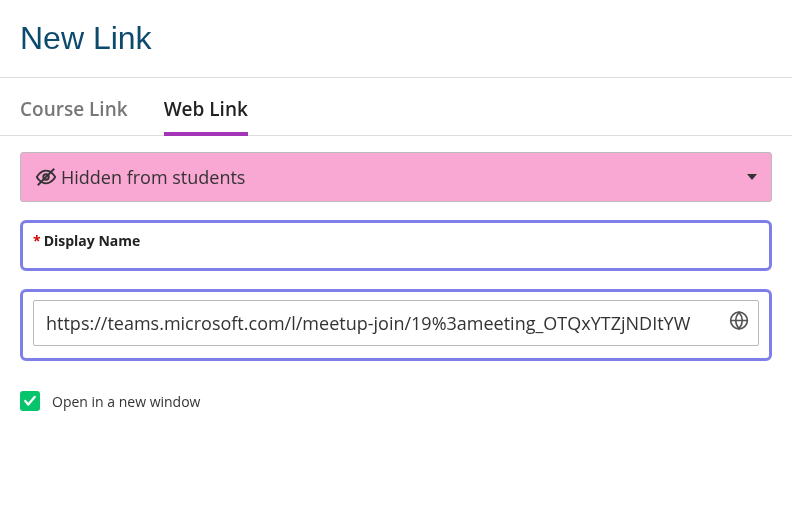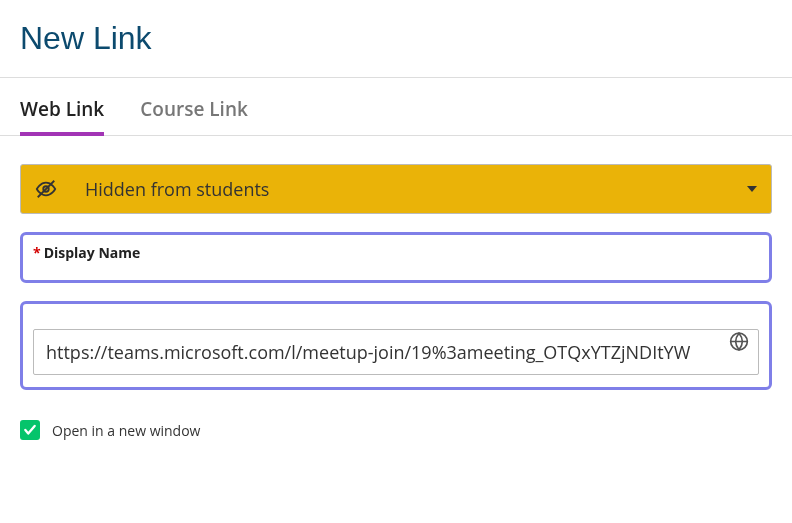--- a/index.html
+++ b/index.html
@@ -42,32 +42,32 @@
   .tab.active {
     color: #222;
     border-bottom-color: #a234b5;
   }
   .tabline {
     border: 0;
     border-top: 1px solid #ddd;
     margin: -1px -20px 0 -20px;
   }
   .visibility-select {
-    margin-top: 28px;
+    margin-top: 16px;
     border: 1px solid #bbb;
     border-radius: 3px;
     padding: 12px 14px;
     display: flex;
     align-items: center;
-    gap: 28px;
+    gap: 4px;
     font-size: 18px;
     color: #333;
     position: relative;
     cursor: pointer;
-    background: #eab308;
+    background: #f9a8d4;
   }
   .visibility-select .caret {
     margin-left: auto;
     width: 0; height: 0;
     border-left: 5px solid transparent;
     border-right: 5px solid transparent;
     border-top: 6px solid #333;
   }
   .hidden-icon svg { display: block; }
   .focus-group {
@@ -94,21 +94,20 @@
     background: #fff;
   }
   .url-wrap {
     position: relative;
   }
   .url-wrap .text-input {
     padding-right: 32px;
     white-space: nowrap;
     overflow: hidden;
     text-overflow: clip;
-    margin-top: 17px;
   }
   .globe-icon {
     position: absolute;
     right: 10px;
     top: 50%;
     transform: translateY(-50%);
     color: #555;
   }
   .check-row {
     display: flex;
@@ -130,22 +129,22 @@
   .chk svg { display: block; }
 </style>
 </head>
 <body>
 
 <div class="page">
   <h1 class="title">New Link</h1>
   <hr class="hr-full">
 
   <div class="tabs">
+    <div class="tab">Course Link</div>
     <div class="tab active">Web Link</div>
-    <div class="tab">Course Link</div>
   </div>
   <hr class="tabline">
 
   <div class="visibility-select">
     <span class="hidden-icon">
       <svg width="22" height="22" viewBox="0 0 24 24" fill="none" stroke="#333" stroke-width="2">
         <path d="M2 12s3.5-7 10-7 10 7 10 7-3.5 7-10 7S2 12 2 12z"></path>
         <circle cx="12" cy="12" r="3"></circle>
         <line x1="3" y1="21" x2="21" y2="3"></line>
       </svg>

